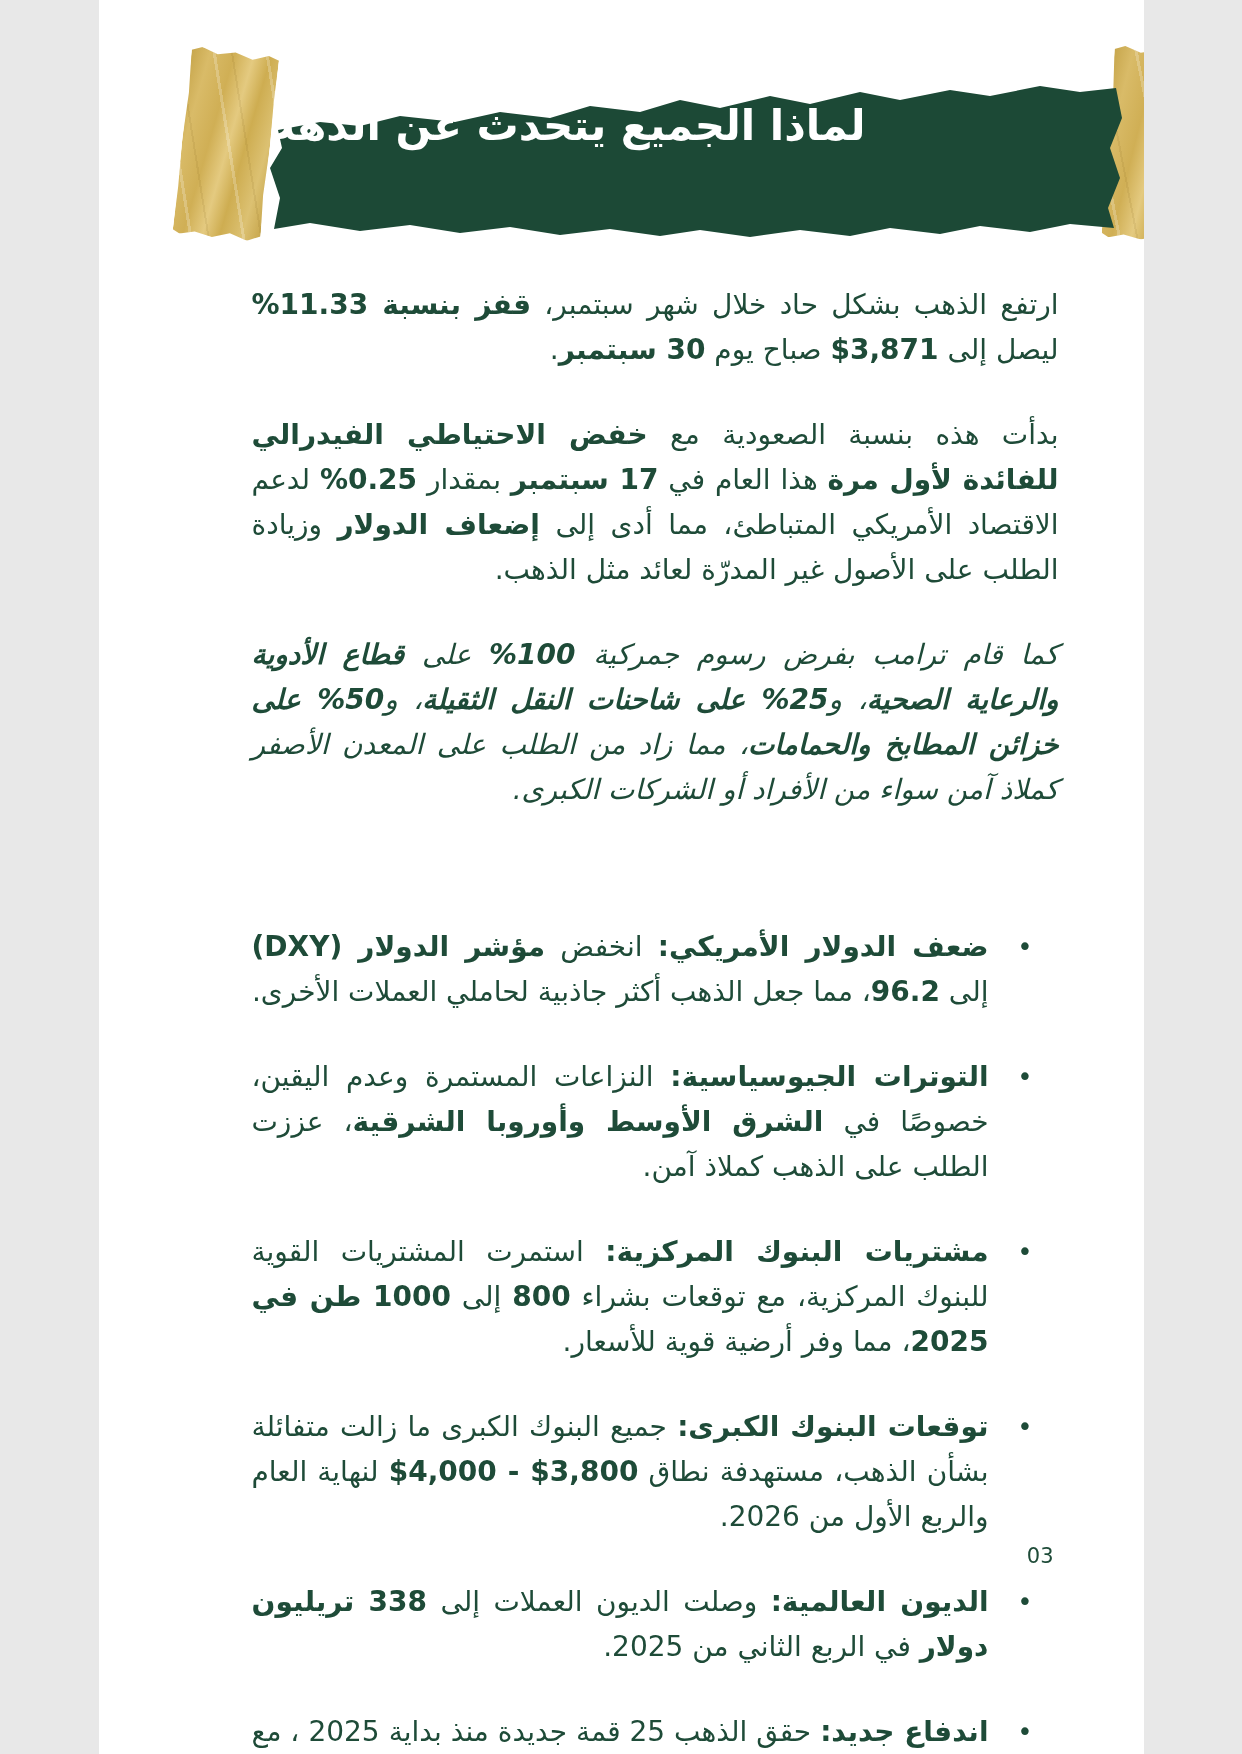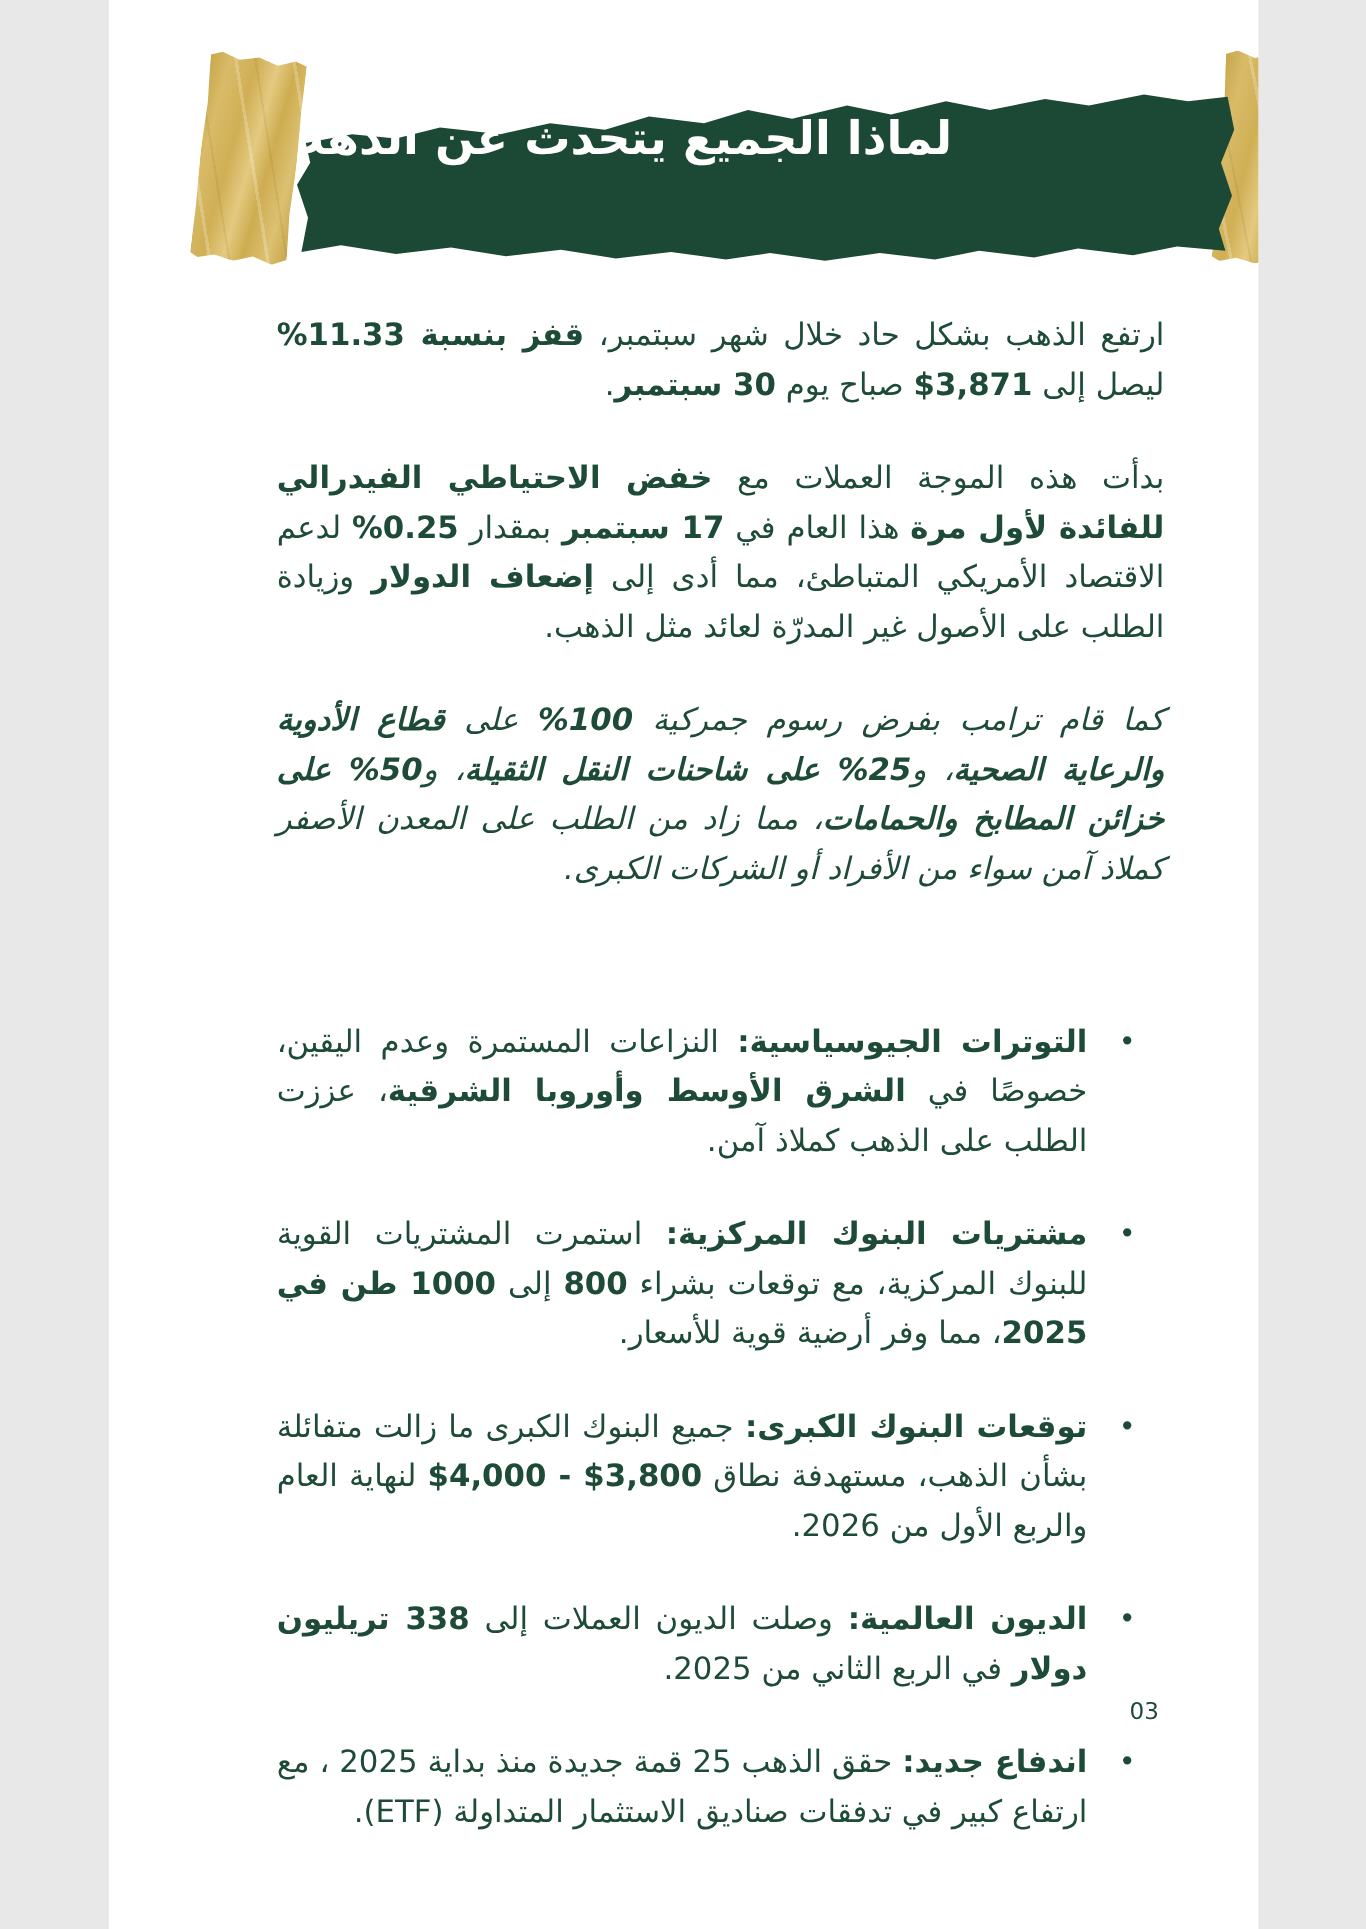--- a/index.html
+++ b/index.html
@@ -95,26 +95,27 @@
       <path class="banner-path" d="M28,52 L70,44 L110,48 L150,38 L205,44 L250,34 L300,40 L340,28 L390,34 L430,22 L470,30 L520,18 L560,26 L610,14 L650,22 L700,12 L740,18 L790,8 L830,14 L866,10 L872,40 L860,70 L870,100 L858,130 L864,150 L820,146 L780,154 L730,148 L690,156 L640,150 L600,158 L550,152 L500,159 L450,152 L410,158 L360,151 L310,157 L260,149 L210,155 L160,147 L110,153 L60,145 L24,151 L30,120 L20,90 L32,70 Z"></path>
     </svg>
     <h1 class="banner-title">لماذا الجميع يتحدث عن الذهب؟</h1>
     <div class="tape tape-right"></div>
   </div>
 
   <div class="content">
 
     <p class="para para-first"><span>ارتفع الذهب بشكل حاد خلال شهر سبتمبر، </span><span class="b">قفز بنسبة 11.33%</span><span> ليصل إلى </span><span class="b">3,871$</span><span> صباح يوم </span><span class="b">30 سبتمبر</span><span>.</span></p>
 
-    <p class="para"><span>بدأت هذه الموجة العملات مع </span><span class="b">خفض الاحتياطي الفيدرالي للفائدة لأول مرة</span><span> هذا العام في </span><span class="b">17 سبتمبر</span><span> بمقدار </span><span class="b">0.25%</span><span> لدعم الاقتصاد الأمريكي المتباطئ، مما أدى إلى </span><span class="b">إضعاف الدولار</span><span> وزيادة الطلب على الأصول غير المدرّة لعائد مثل الذهب.</span></p>
+    <p class="para"><span>بدأت هذه بنسبة الصعودية مع </span><span class="b">خفض الاحتياطي الفيدرالي للفائدة لأول مرة</span><span> هذا العام في </span><span class="b">17 سبتمبر</span><span> بمقدار </span><span class="b">0.25%</span><span> لدعم الاقتصاد الأمريكي المتباطئ، مما أدى إلى </span><span class="b">إضعاف الدولار</span><span> وزيادة الطلب على الأصول غير المدرّة لعائد مثل الذهب.</span></p>
 
     <p class="para para-last"><span>كما قام ترامب بفرض رسوم جمركية </span><span class="b">100%</span><span> على </span><span class="b">قطاع الأدوية والرعاية الصحية</span><span>، و</span><span class="b">25% على شاحنات النقل الثقيلة</span><span>، و</span><span class="b">50% على خزائن المطابخ والحمامات</span><span>، مما زاد من الطلب على المعدن الأصفر كملاذ آمن سواء من الأفراد أو الشركات الكبرى.</span></p>
 
     <ul class="bullet-list">
 
+      <li class="bullet-item"><span class="b">ضعف الدولار الأمريكي:</span><span> انخفض </span><span class="b">مؤشر الدولار (DXY)</span><span> إلى </span><span class="b">96.2</span><span>، مما جعل الذهب أكثر جاذبية لحاملي العملات الأخرى.</span></li>
 
       <li class="bullet-item"><span class="b">التوترات الجيوسياسية:</span><span> النزاعات المستمرة وعدم اليقين، خصوصًا في </span><span class="b">الشرق الأوسط وأوروبا الشرقية</span><span>، عززت الطلب على الذهب كملاذ آمن.</span></li>
 
       <li class="bullet-item"><span class="b">مشتريات البنوك المركزية:</span><span> استمرت المشتريات القوية للبنوك المركزية، مع توقعات بشراء </span><span class="b">800</span><span> إلى </span><span class="b">1000 طن في 2025</span><span>، مما وفر أرضية قوية للأسعار.</span></li>
 
       <li class="bullet-item"><span class="b">توقعات البنوك الكبرى:</span><span> جميع البنوك الكبرى ما زالت متفائلة بشأن الذهب، مستهدفة نطاق </span><span class="b">3,800$ - 4,000$</span><span> لنهاية العام والربع الأول من 2026.</span></li>
 
       <li class="bullet-item"><span class="b">الديون العالمية:</span><span> وصلت الديون العملات إلى </span><span class="b">338 تريليون دولار</span><span> في الربع الثاني من 2025.</span></li>
 
       <li class="bullet-item"><span class="b">اندفاع جديد:</span><span> حقق الذهب 25 قمة جديدة منذ بداية 2025 ، مع ارتفاع كبير في تدفقات صناديق الاستثمار المتداولة (ETF).</span></li>

